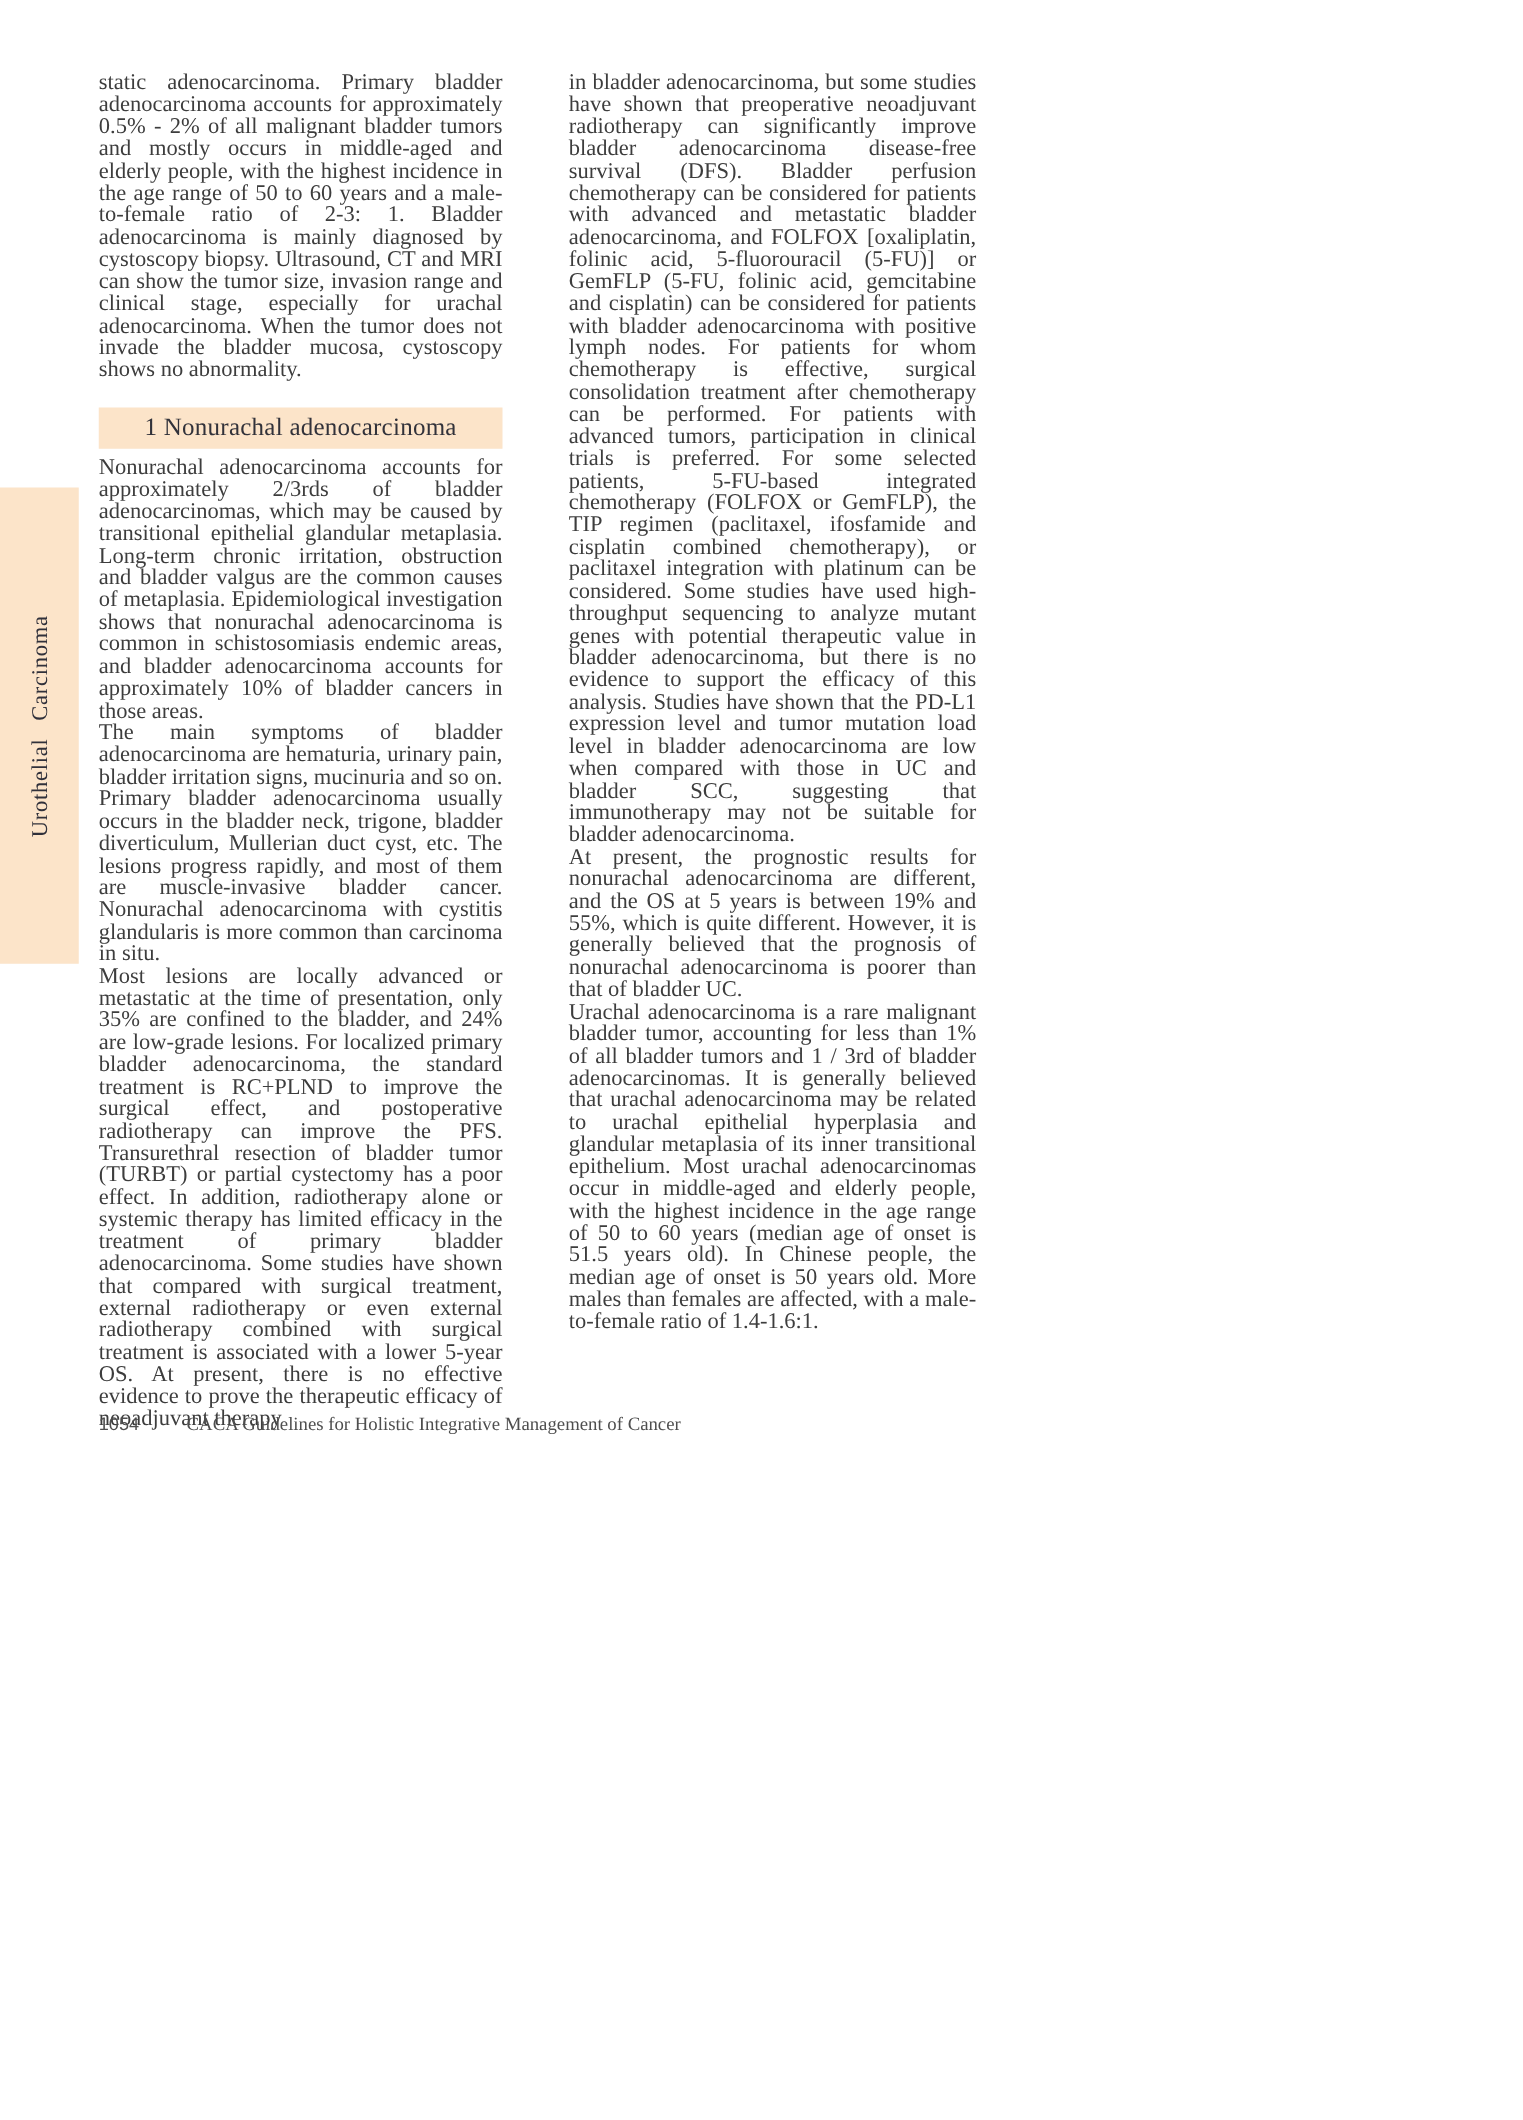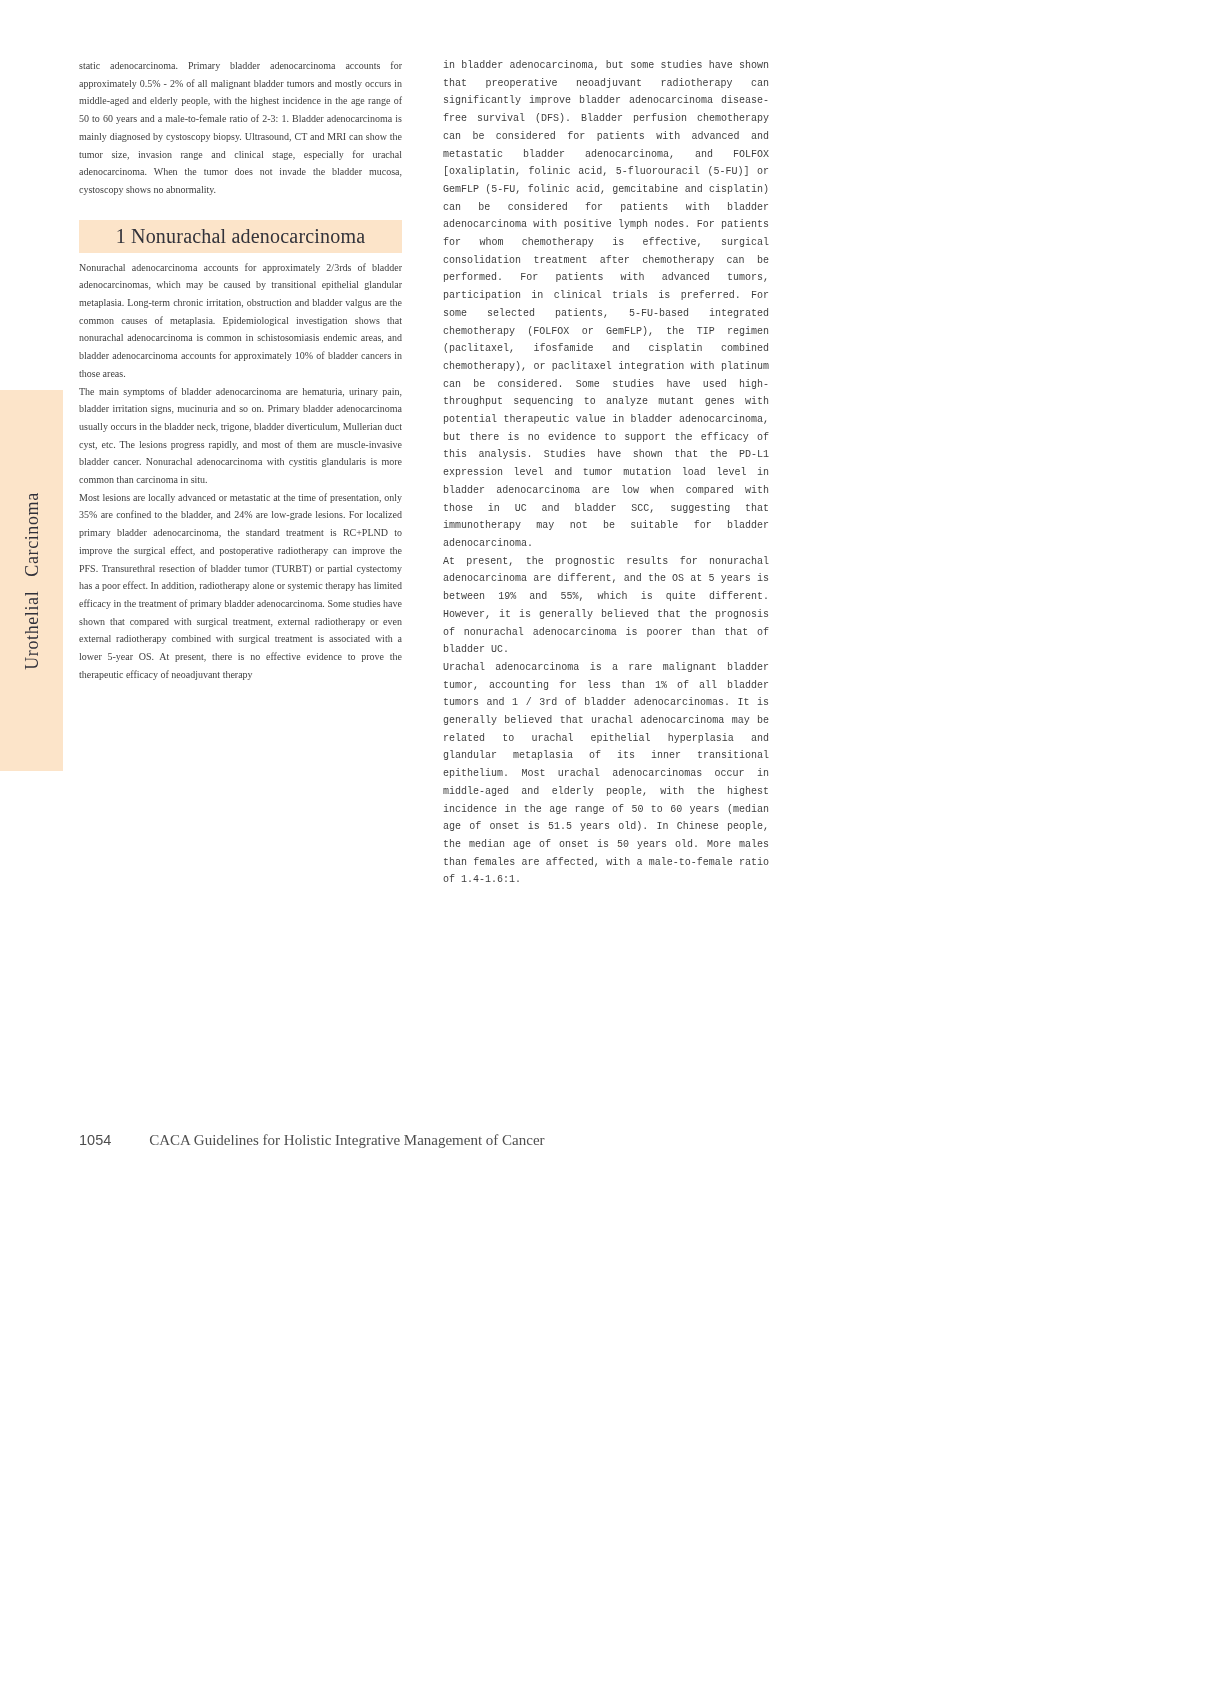--- a/index.html
+++ b/index.html
@@ -40,23 +40,23 @@
     color: var(--sidebar-text);
   }
   
   .col {
     position: absolute;
     top: 57px;
     width: 323px;
     color: var(--body-text);
   }
   .col1 { left: 79px; }
-  .col2 { left: 443px; width: 326px; font-family: Liberation Mono, monospace; }
+  .col2 { left: 455px; width: 326px; }
   .body-para {
-    font-size: 10px;
+    font-size: 18px;
     line-height: 17.7px;
     text-align: justify;
   }
   .section-heading {
     display: block;
     margin: 21px 0 6px 0;
     height: 33px;
     line-height: 33px;
     background: var(--accent-bg);
     text-align: center;

